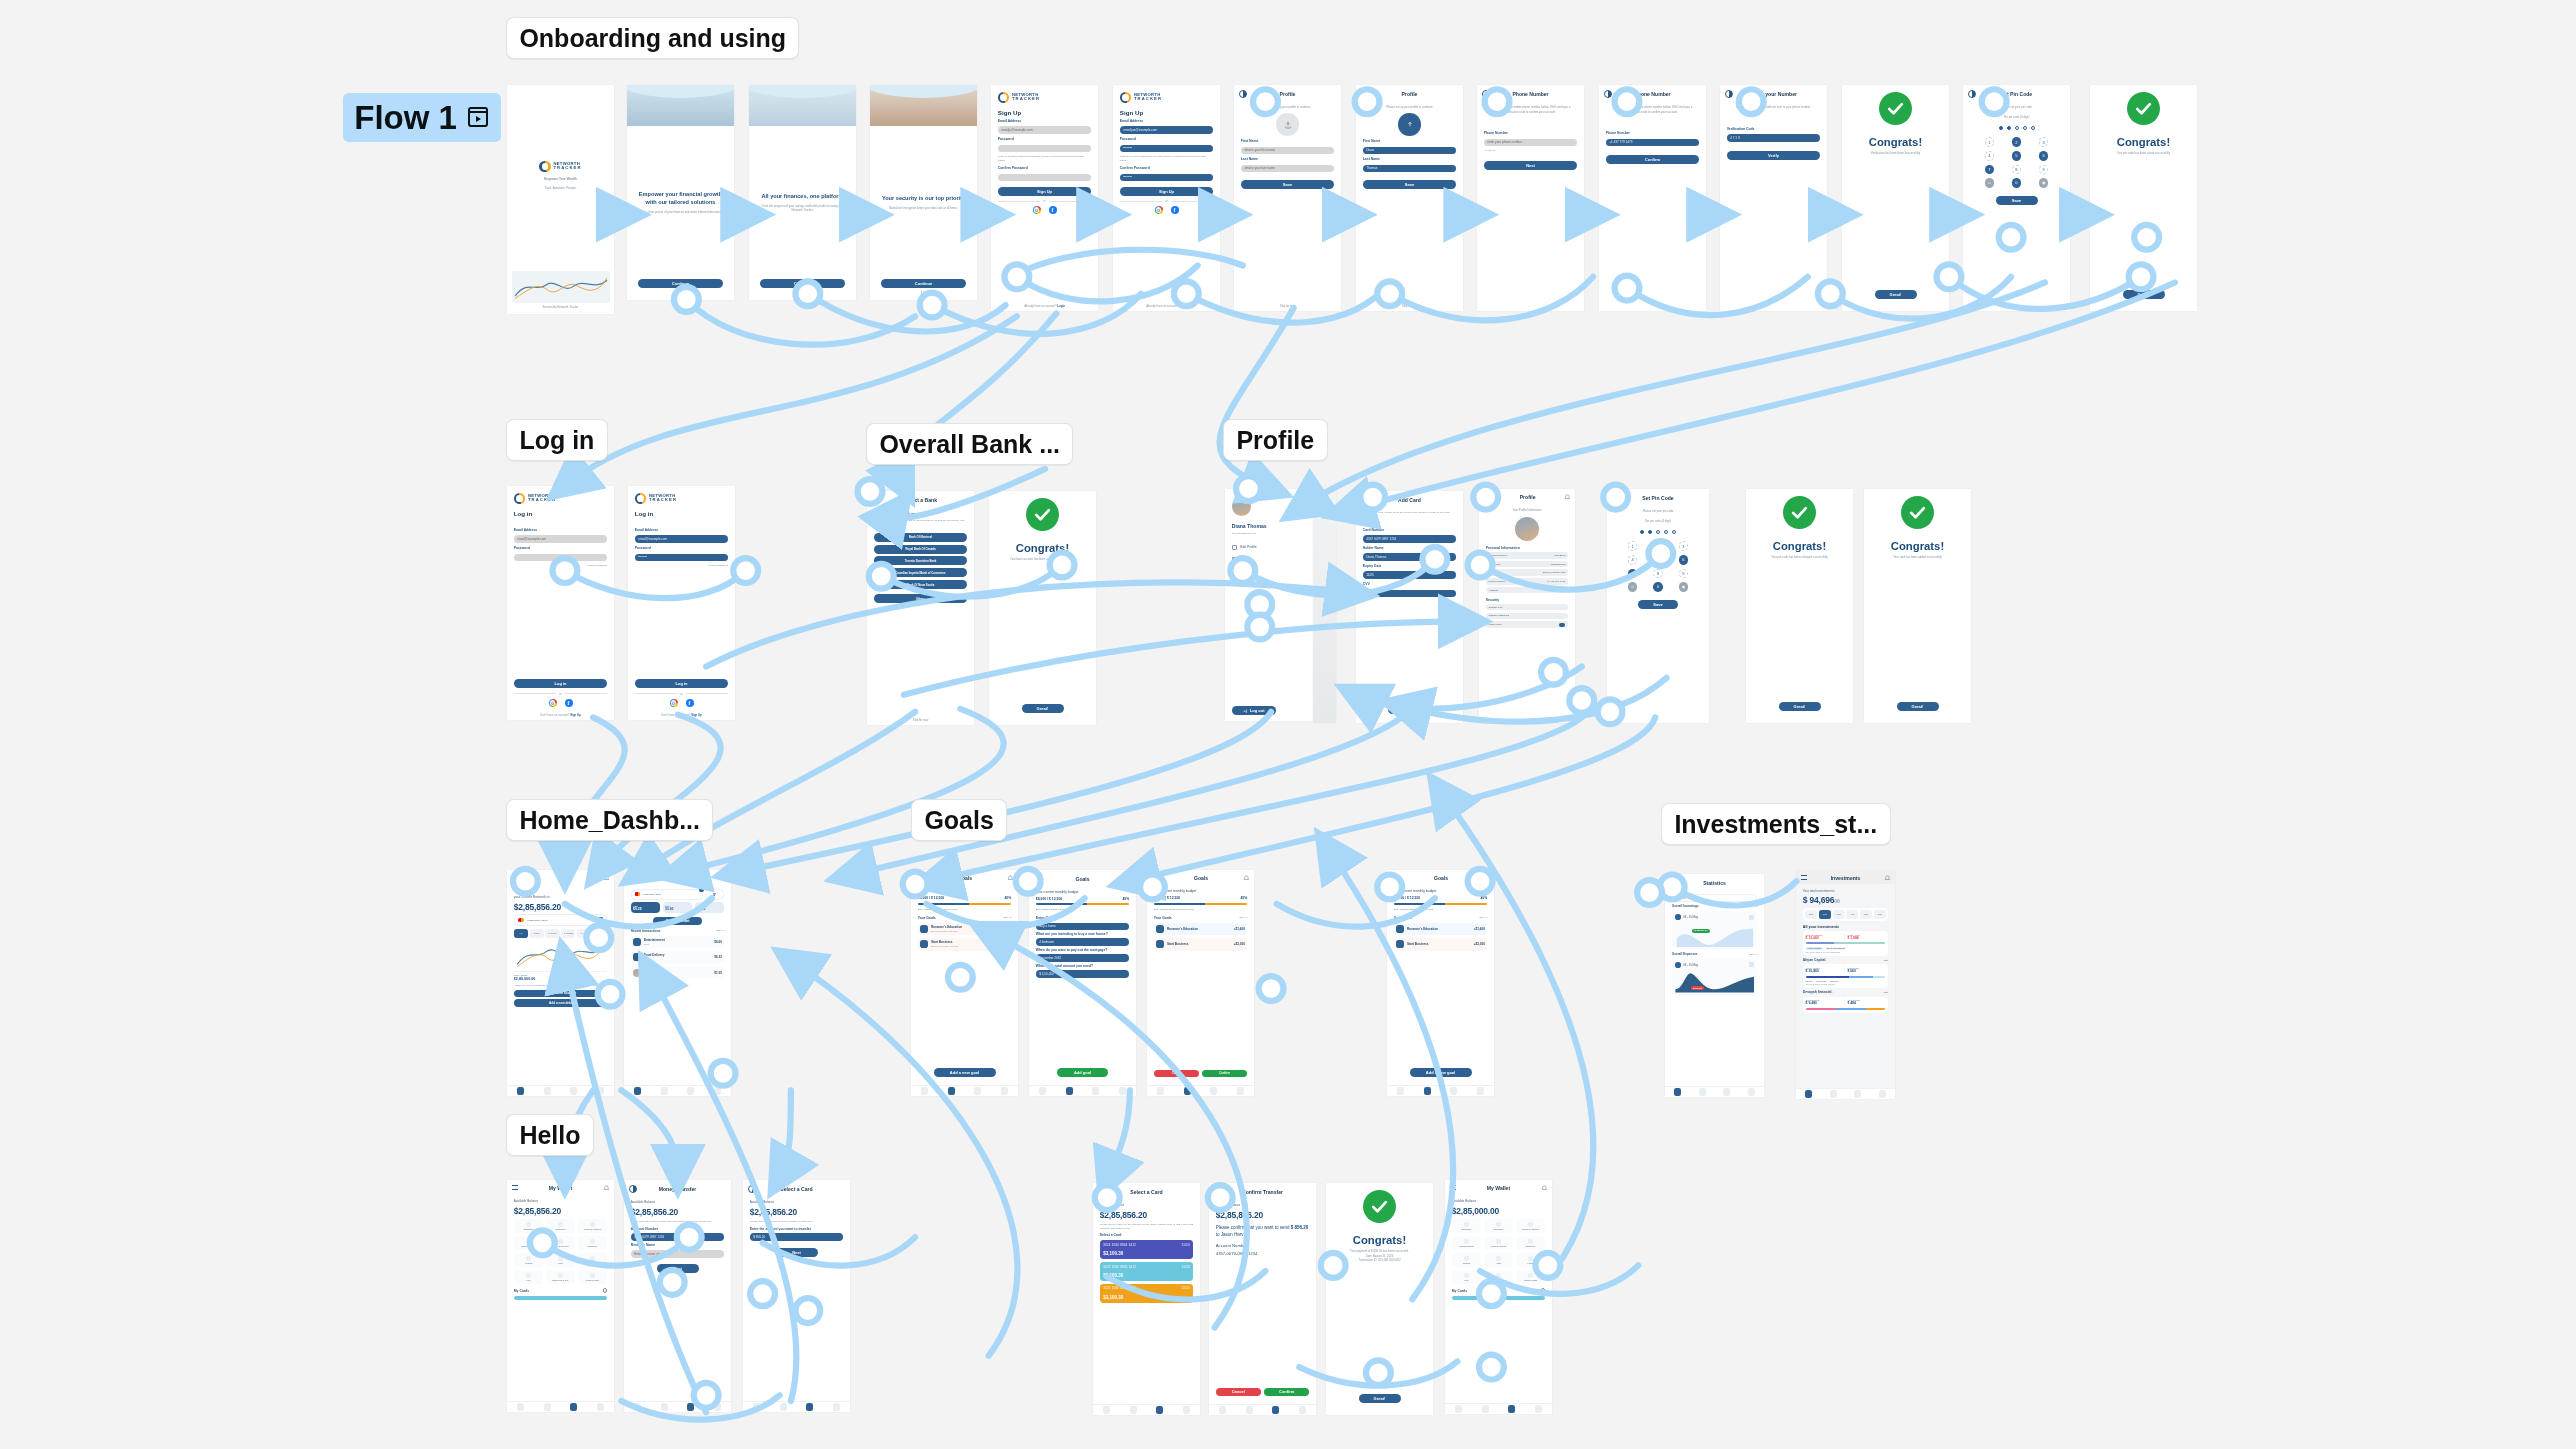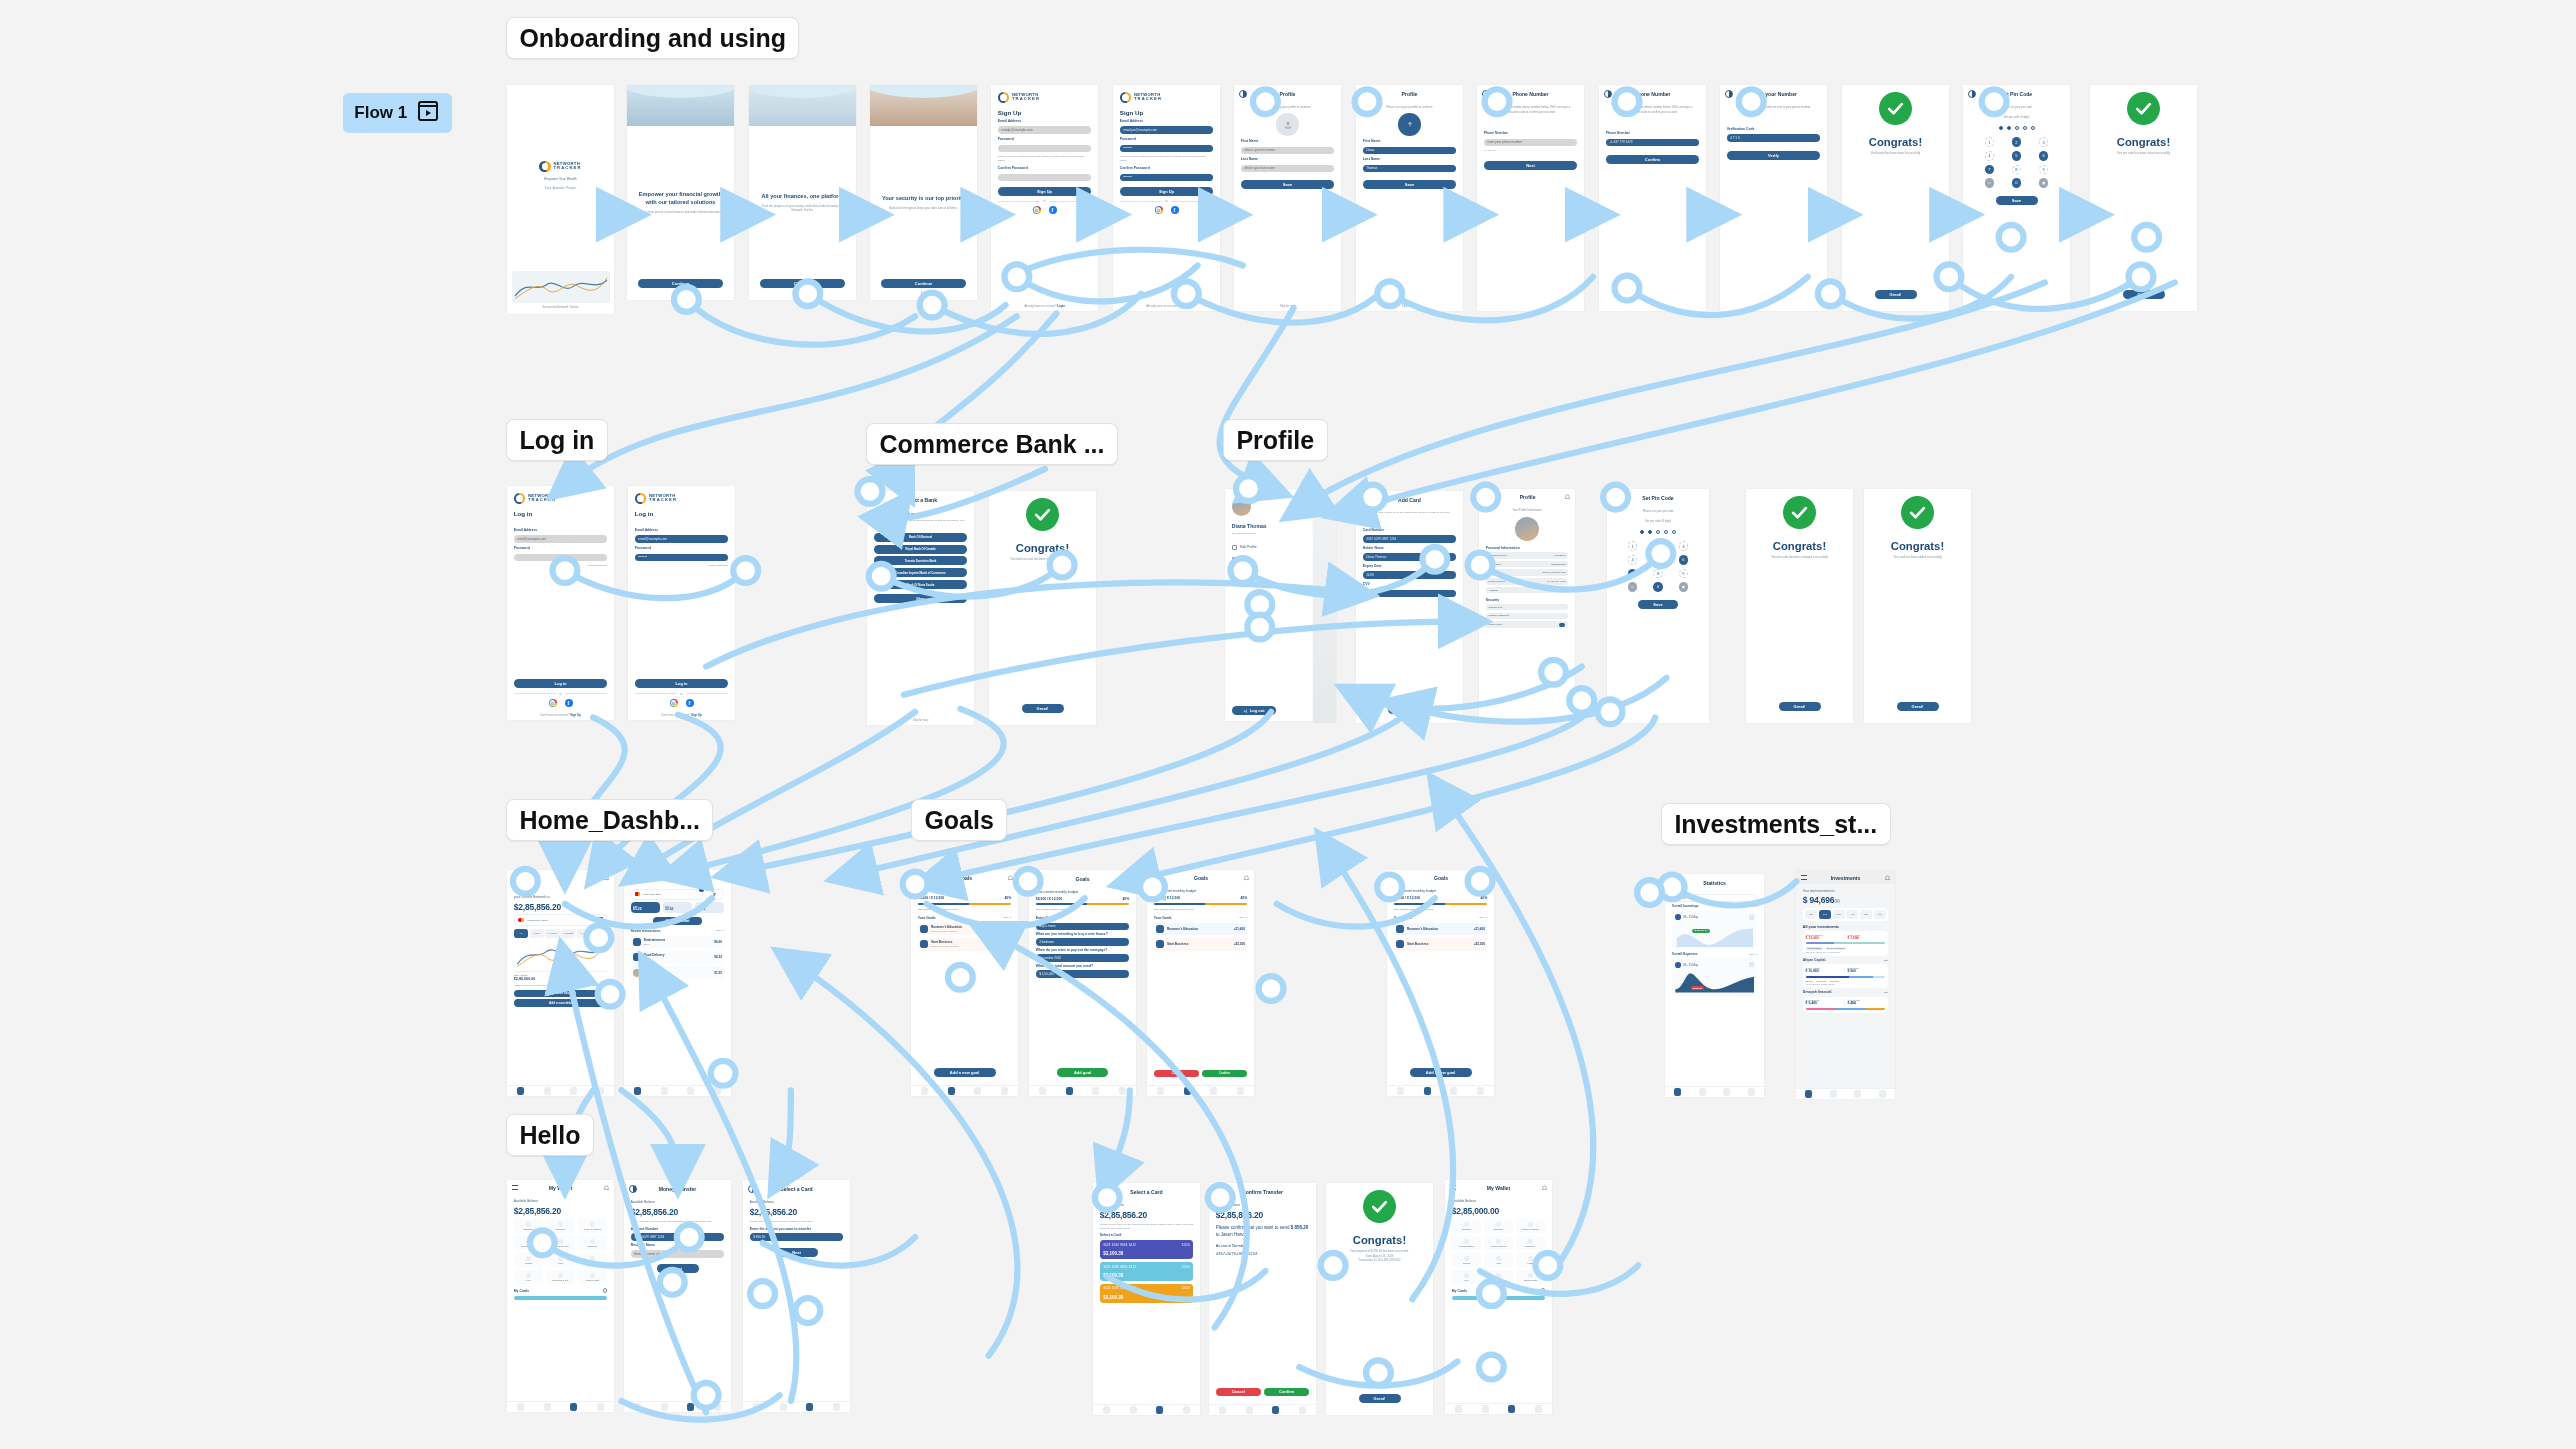--- a/index.html
+++ b/index.html
@@ -14,21 +14,21 @@
   
   .sec-label{
     position:absolute; background:#fff; border:0.6px solid #e2e2e2;
     border-radius:8px; padding:5.6px 12.4px;
     font-size:25px; font-weight:700; color:#111; white-space:nowrap;
     box-shadow:0 0.6px 1.1px rgba(0,0,0,.06); z-index:60;
   }
   .flow-badge{
     position:absolute; background:#b4dcfb; border-radius:5.6px;
     padding:5.6px 11.3px; display:flex; align-items:center; gap:9px;
-    font-size:17px; font-weight:700; color:#0c1114; z-index:60;
+    font-size:33px; font-weight:700; color:#0c1114; z-index:60;
   }
   .flow-badge svg{ width:24px; height:24px; }
 
   
   .frame{
     position:absolute; background:#fff; overflow:hidden;
     border-radius:1.1px; z-index:10;
     box-shadow:0 0 0 0.6px rgba(0,0,0,.035);
   }
   .scr{
@@ -278,21 +278,21 @@
       <svg viewBox="0 0 24 24" fill="none" stroke="#0c1114" stroke-width="2">
         <rect x="3" y="3" width="18" height="18" rx="2"></rect>
           <line x1="3" y1="7" x2="21" y2="7"></line>
         <path d="M10 11l5 3-5 3z" fill="#0c1114" stroke="none"></path>
       </svg>
     </span>
   </div>
 
   <div class="sec-label" style="left:506px;top:17px;"><span>Onboarding and using</span></div>
   <div class="sec-label" style="left:506px;top:419px;"><span>Log in</span></div>
-  <div class="sec-label" style="left:866px;top:423px;"><span>Commerce Bank ...</span></div>
+  <div class="sec-label" style="left:866px;top:423px;"><span>Overall Bank ...</span></div>
   <div class="sec-label" style="left:1223px;top:419px;"><span>Profile</span></div>
   <div class="sec-label" style="left:506px;top:799px;"><span>Home_Dashb...</span></div>
   <div class="sec-label" style="left:911px;top:799px;"><span>Goals</span></div>
   <div class="sec-label" style="left:1661px;top:803px;"><span>Investments_st...</span></div>
   <div class="sec-label" style="left:506px;top:1114px;"><span>Hello</span></div>
 
   <div class="frame" style="left:507px;top:85px;width:107px;height:229px;">
     <div class="scr">
       <div style="flex:1;display:flex;flex-direction:column;align-items:center;justify-content:center;gap:4.5px;">
         <div class="brand" style="padding:0;">

